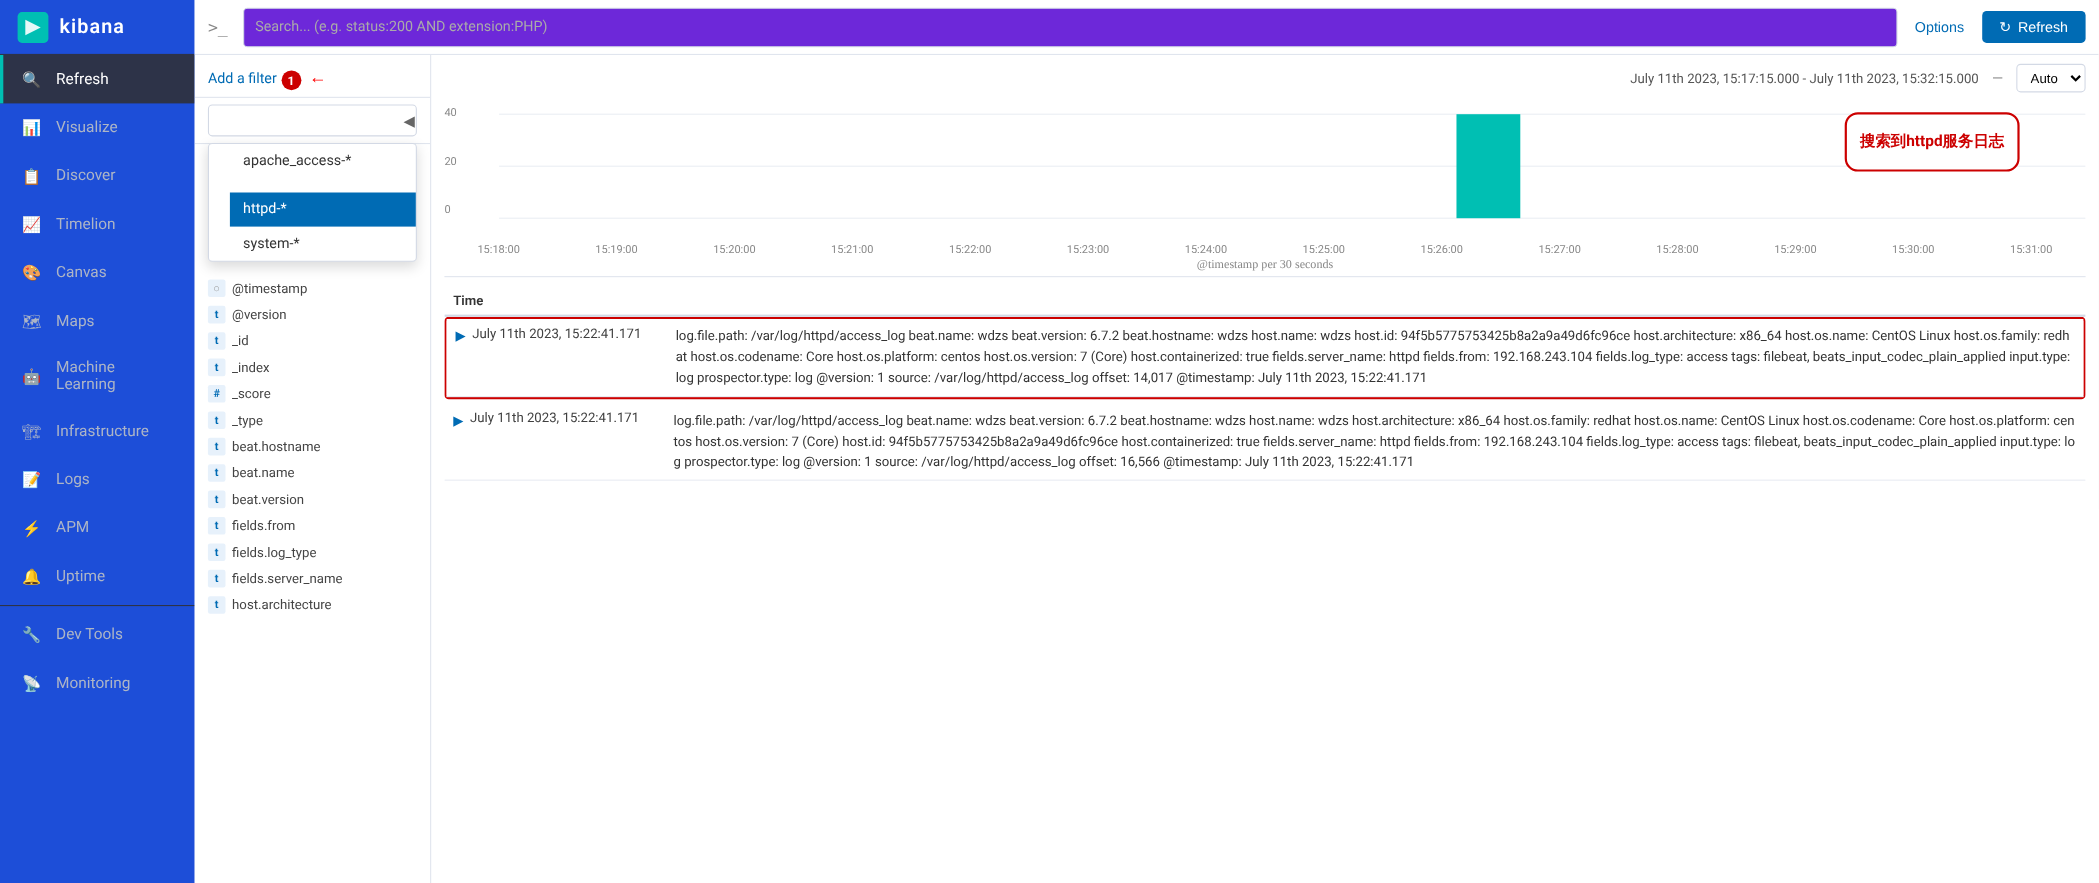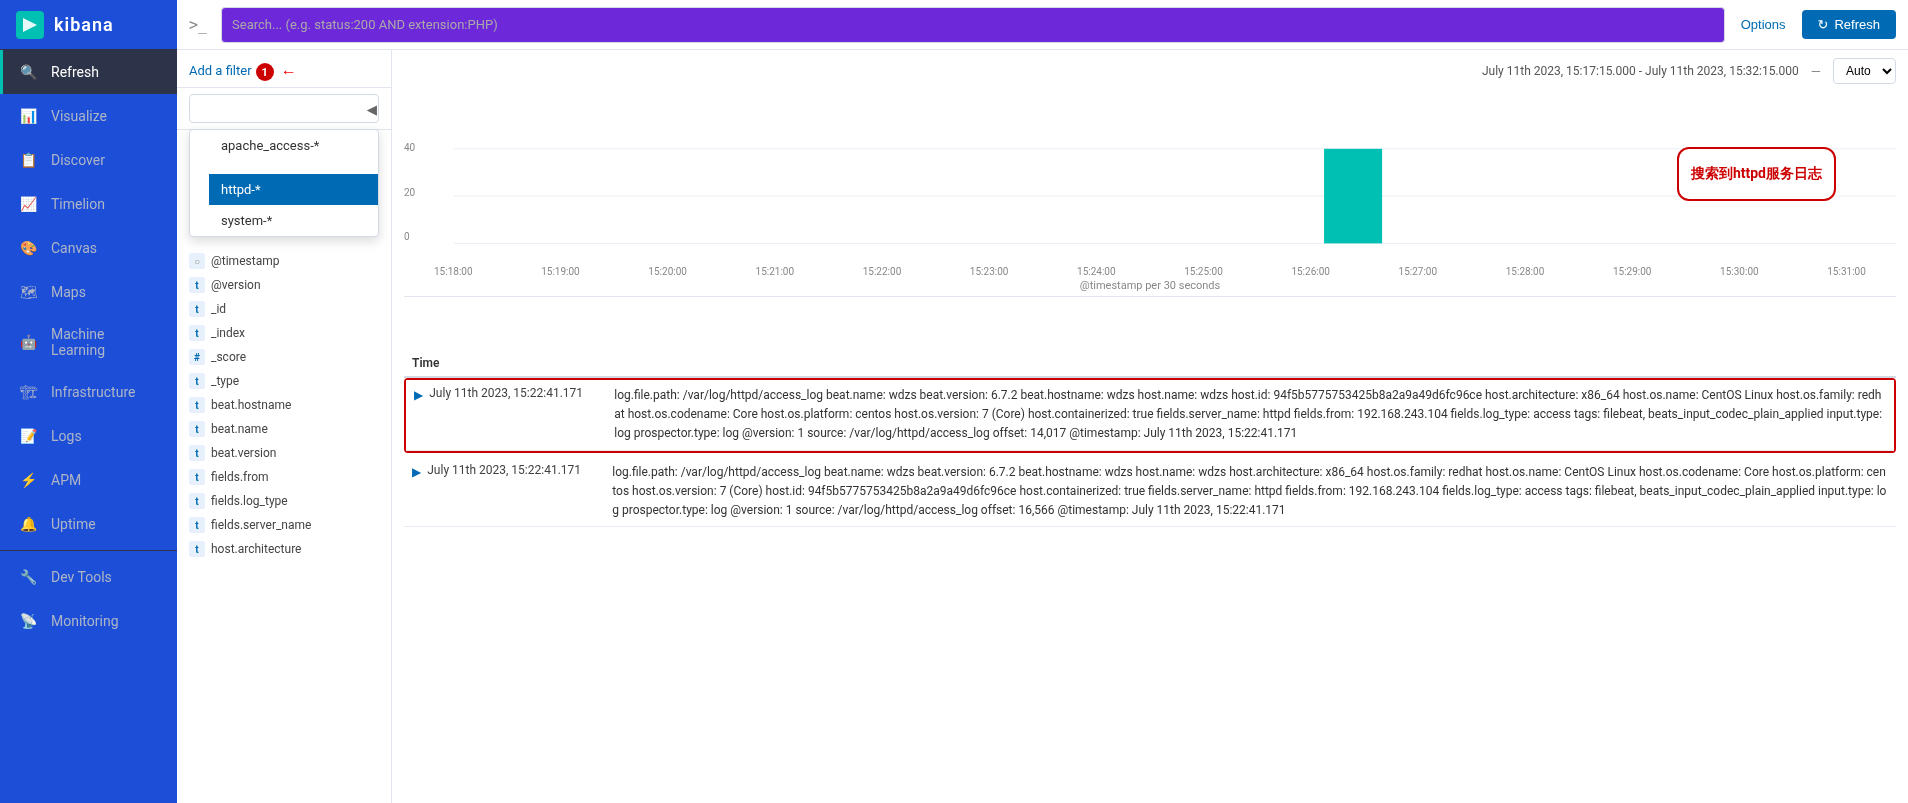--- a/index.html
+++ b/index.html
@@ -249,21 +249,20 @@
     .field-type-hash { background: #e7f1fb; color: #006bb4; }
     .field-type-circle { background: #e7f1fb; color: #999; }
 
     
     .right-panel {
       flex: 1;
       display: flex;
       flex-direction: column;
       overflow: hidden;
       padding: 8px 12px;
-      gap: 45px;
     }
 
     
     .date-range-bar {
       display: flex;
       align-items: center;
       justify-content: flex-end;
       margin-bottom: 8px;
       gap: 8px;
     }
@@ -286,20 +285,21 @@
       height: 160px;
       border-bottom: 1px solid #e0e5ee;
       margin-bottom: 8px;
     }
     .chart-svg { width: 100%; height: 130px; }
     .chart-x-label {
       text-align: center;
       font-size: 11px;
       color: #888;
       margin-top: 2px;
+      font-family: Liberation Serif, serif;
     }
     .chart-y-axis {
       position: absolute;
       left: 0;
       top: 0;
       display: flex;
       flex-direction: column-reverse;
       justify-content: space-between;
       height: 110px;
       padding: 5px 0;

